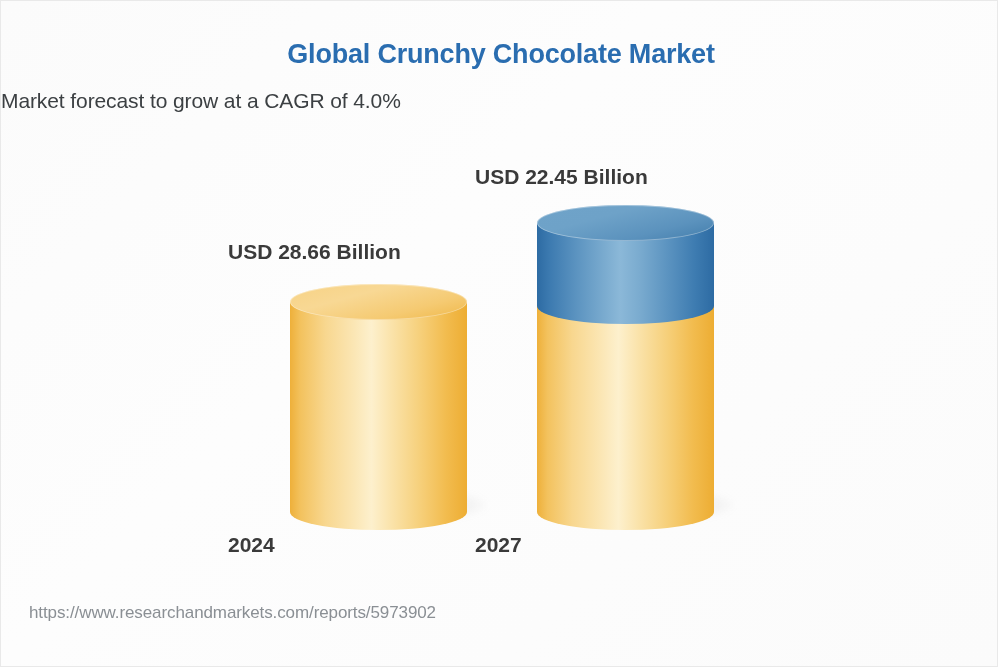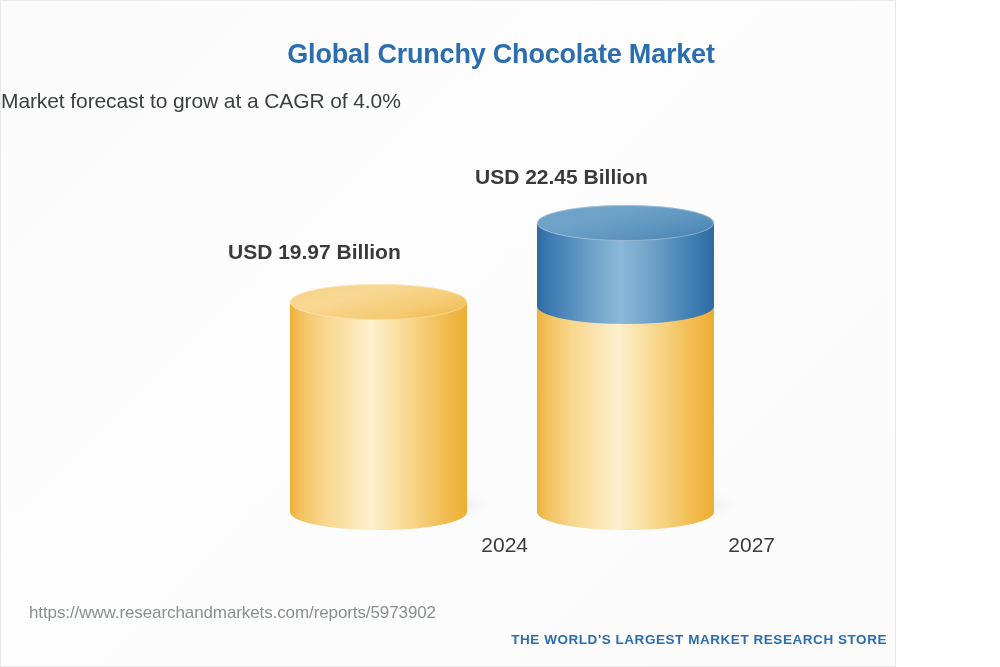--- a/index.html
+++ b/index.html
@@ -6,21 +6,21 @@
     margin: 0;
     padding: 0;
     background: #ffffff;
   }
   body {
     font-family: "Liberation Sans", sans-serif;
   }
 
   .canvas {
     position: relative;
-    width: 896px;
+    width: 998px;
     height: 667px;
     box-sizing: border-box;
     background: linear-gradient(135deg, #fbfbfb 0%, #fdfdfd 40%, #fbfbfb 100%);
     border: 1px solid #e9e9e9;
     overflow: hidden;
   }
 
   
   .chart-title {
     position: absolute;
@@ -60,23 +60,23 @@
     text-align: left;
     font-size: 21px;
     font-weight: bold;
     color: #3a3a3a;
     white-space: nowrap;
   }
 
   .cat-label {
     position: absolute;
     width: 300px;
-    text-align: right;
+    text-align: left;
     font-size: 21px;
-    font-weight: normal;
+    font-weight: bold;
     color: #3a3a3a;
   }
 
   
   .cyl-shadow {
     position: absolute;
     border-radius: 50%;
     background: radial-gradient(ellipse at center, rgba(120,120,120,0.20) 0%, rgba(150,150,150,0.10) 55%, rgba(255,255,255,0) 75%);
     filter: blur(3px);
   }
@@ -185,21 +185,21 @@
 
 <div class="canvas">
 
   <div class="chart-title">Global Crunchy Chocolate Market</div>
   <div class="chart-subtitle">Market forecast to grow at a CAGR of 4.0%</div>
 
   <div class="plot">
 
     <div>
 
-      <div class="value-label" style="left:227px; top:239px;">USD 19.97 Billion</div>
+      <div class="value-label" style="left:227px; top:239px;">USD 28.66 Billion</div>
 
       <div class="cyl-shadow" style="left:296px; top:486px; width:190px; height:36px;"></div>
 
       <div class="cyl-body cyl-yellow-body" style="left:289px; top:301px; width:177px; height:210px;"></div>
 
       <div class="cyl-bottom cyl-yellow-body" style="left:289px; top:493px; width:177px; height:36px; clip-path: inset(50% 0 0 0);"></div>
 
       <div class="cyl-cap cyl-cap-yellow" style="left:289px; top:283px; width:177px; height:36px;"></div>
       <div class="cyl-cap-rim" style="left:289px; top:283px; width:177px; height:36px;"></div>
 
@@ -224,16 +224,15 @@
       <div class="cyl-cap-rim" style="left:536px; top:204px; width:177px; height:36px;"></div>
 
       <div class="cat-label" style="left:474px; top:532px;">2027</div>
     </div>
 
   </div>
 
   <div class="footer-url">https://www.researchandmarkets.com/reports/5973902</div>
 
   <div class="logo">
-    <div class="logo-tag">THE WORLD'S LARGEST MARKET RESEARCH STORE</div>
   </div>
 
 </div>
 
 </body></html>

